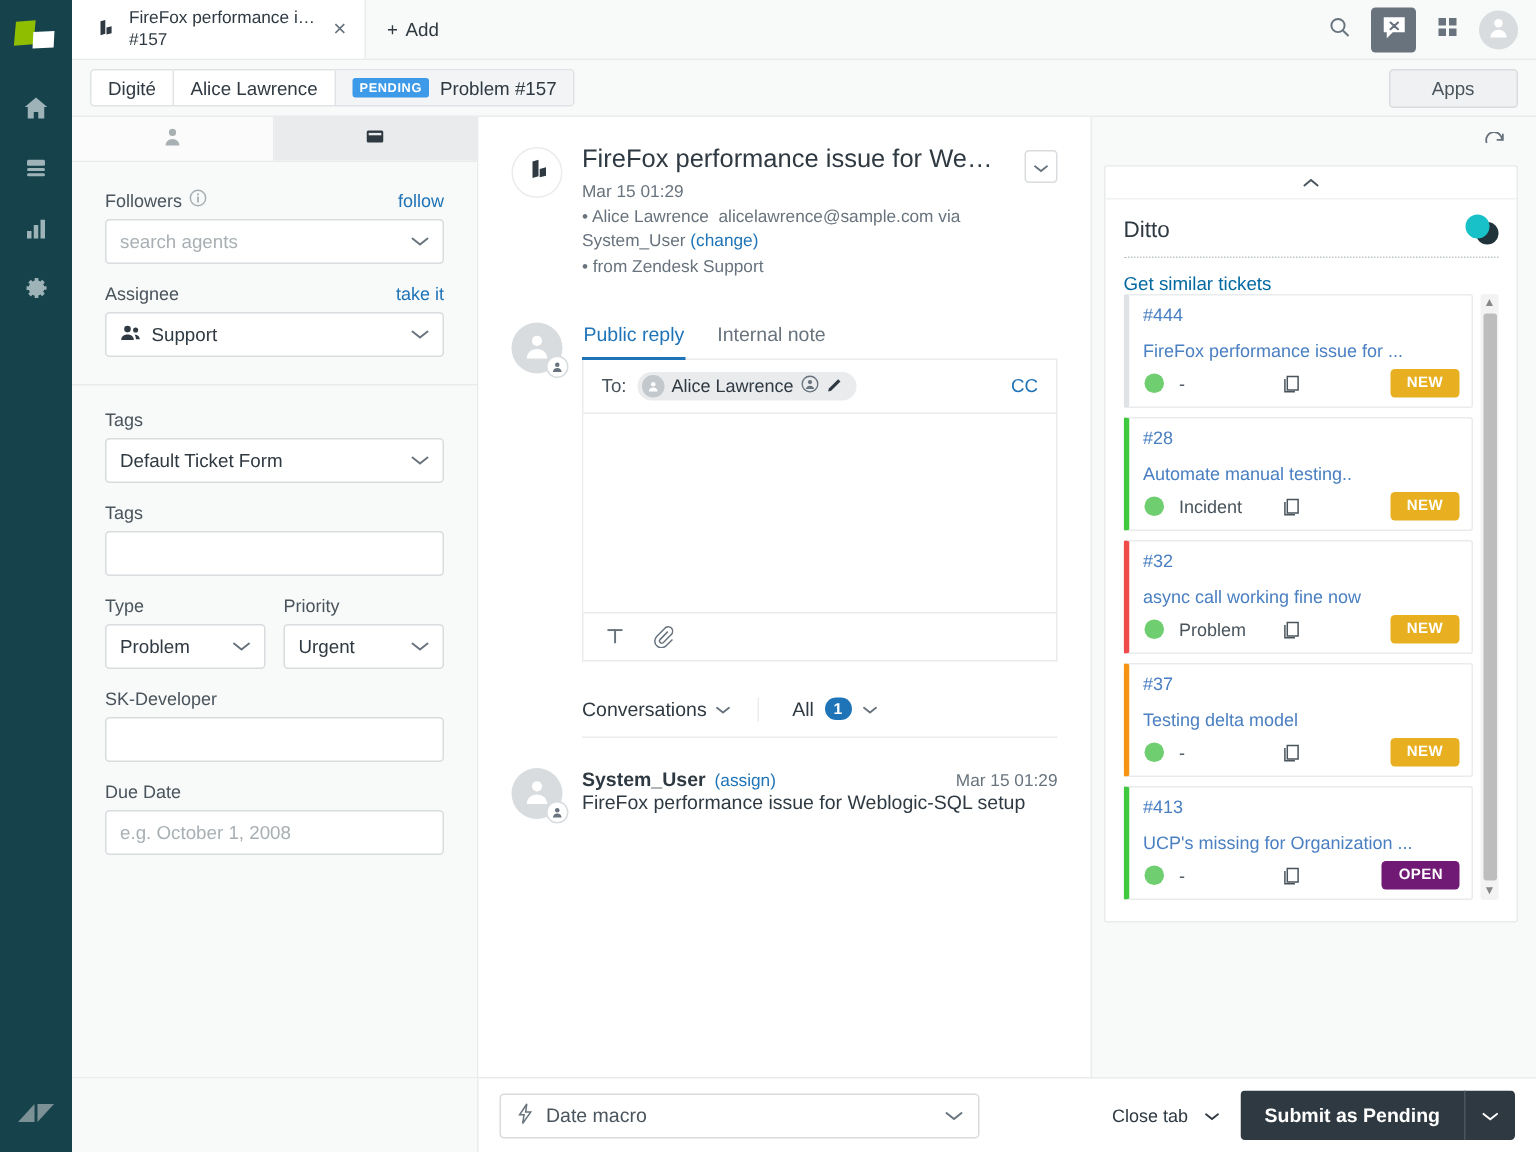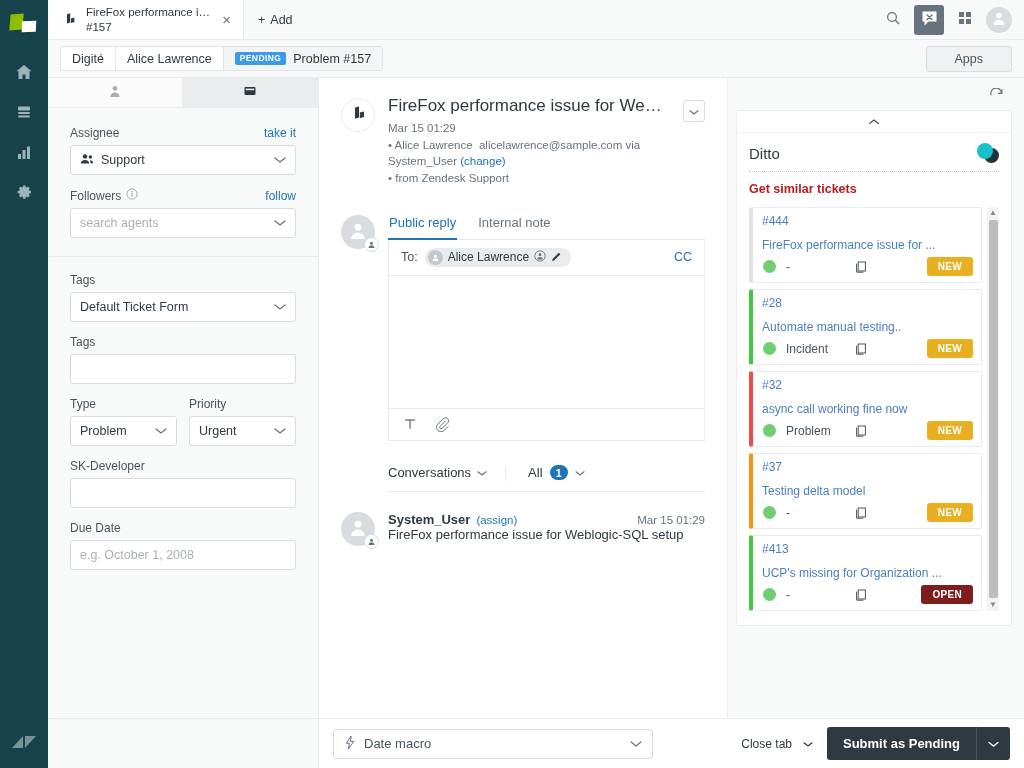--- a/index.html
+++ b/index.html
@@ -247,21 +247,21 @@
     margin-left: auto; width: 22px; height: 20px; position: relative;
   }
   .ditto-logo .c1 {
     position: absolute; right: 0; bottom: 0; width: 15px; height: 15px;
     border-radius: 50%; background: #21333a;
   }
   .ditto-logo .c2 {
     position: absolute; left: 0; top: 0; width: 16px; height: 16px;
     border-radius: 50%; background: #18c1c8;
   }
-  .sim-link { font-size: 12.5px; color: #b91c1c; cursor: pointer; margin-bottom: 11px; display: block; font-weight: bold; }
+  .sim-link { font-size: 12.5px; color: #0369a1; cursor: pointer; margin-bottom: 0; display: block; }
   .cards-wrap { display: flex; gap: 5px; }
   .cards { flex: 1; min-width: 0; display: flex; flex-direction: column; gap: 6px; }
   .tcard {
     border: 1px solid #e9ebed; border-left-width: 4px; border-radius: 2px;
     background: #fff; padding: 6px 8px 6px 9px; cursor: pointer;
   }
   .tc-row1 { display: flex; gap: 10px; flex-direction: column; }
   .tc-id { font-size: 12px; color: #4a7fc1; width: 32px; flex-shrink: 0; }
   .tc-subj {
     font-size: 12px; color: #4a7fc1; white-space: nowrap; overflow: hidden;
@@ -455,55 +455,55 @@
                 <rect x="2.8" y="4.6" width="8.4" height="1.6" fill="#e9ebed"></rect>
               </svg>
             </span>
           </div>
         </div>
 
         <div class="prop-scroll">
 
           <div class="field">
             <div class="flabel">
+              <span>Followers</span>
+              <span>
+                <svg width="12" height="12" viewBox="0 0 12 12">
+                  <circle cx="6" cy="6" r="5.1" fill="none" stroke="#a9b0b4" stroke-width="1"></circle>
+                  <rect x="5.4" y="5" width="1.2" height="4" fill="#a9b0b4"></rect>
+                  <rect x="5.4" y="2.9" width="1.2" height="1.3" fill="#a9b0b4"></rect>
+                </svg>
+              </span>
+              <span class="right">follow</span>
+            </div>
+            <div class="ctrl placeholder">
+              <span>search agents</span>
+              <span class="chev">
+                <svg width="12" height="8" viewBox="0 0 12 8">
+                    <path d="M1 2l5 4 5-4" fill="none" stroke="#68737d" stroke-width="1.3" stroke-linecap="round"></path>
+                  </svg>
+              </span>
+            </div>
+          </div>
+
+          <div class="field">
+            <div class="flabel">
               <span>Assignee</span>
               <span class="right">take it</span>
             </div>
             <div class="ctrl">
               <span>
                 <svg width="14" height="12" viewBox="0 0 14 12">
                   <circle cx="5" cy="3.4" r="2.2" fill="#2f3941"></circle>
                   <circle cx="10.4" cy="4" r="1.7" fill="#2f3941"></circle>
                   <path d="M.8 10.6c0-2.2 1.8-3.6 4.2-3.6s4.2 1.4 4.2 3.6z" fill="#2f3941"></path>
                   <path d="M9.8 7.2c2 0 3.4 1.2 3.4 3h-2.6c0-1.2-.3-2.2-.8-3z" fill="#2f3941"></path>
                 </svg>
               </span>
               <span>Support</span>
-              <span class="chev">
-                <svg width="12" height="8" viewBox="0 0 12 8">
-                    <path d="M1 2l5 4 5-4" fill="none" stroke="#68737d" stroke-width="1.3" stroke-linecap="round"></path>
-                  </svg>
-              </span>
-            </div>
-          </div>
-
-          <div class="field">
-            <div class="flabel">
-              <span>Followers</span>
-              <span>
-                <svg width="12" height="12" viewBox="0 0 12 12">
-                  <circle cx="6" cy="6" r="5.1" fill="none" stroke="#a9b0b4" stroke-width="1"></circle>
-                  <rect x="5.4" y="5" width="1.2" height="4" fill="#a9b0b4"></rect>
-                  <rect x="5.4" y="2.9" width="1.2" height="1.3" fill="#a9b0b4"></rect>
-                </svg>
-              </span>
-              <span class="right">follow</span>
-            </div>
-            <div class="ctrl placeholder">
-              <span>search agents</span>
               <span class="chev">
                 <svg width="12" height="8" viewBox="0 0 12 8">
                     <path d="M1 2l5 4 5-4" fill="none" stroke="#68737d" stroke-width="1.3" stroke-linecap="round"></path>
                   </svg>
               </span>
             </div>
           </div>
 
           <div class="divider"></div>
 
@@ -839,21 +839,21 @@
                   </div>
                   <div class="tc-row2">
                     <span class="tc-dot"></span>
                     <span class="tc-type">-</span>
                     <span class="tc-copy">
                       <svg width="14" height="14" viewBox="0 0 14 14">
                         <rect x="4.2" y="2" width="7.2" height="9" fill="none" stroke="#49545c" stroke-width="1"></rect>
                         <path d="M9.3 12.2H2.6V3.6" fill="none" stroke="#49545c" stroke-width="1"></path>
                       </svg>
                     </span>
-                    <span class="tc-status" style="background:#7f1d1d">OPEN</span>
+                    <span class="tc-status" style="background:#701a75">OPEN</span>
                   </div>
                 </div>
 
               </div>
 
               <div class="scrolltrack">
                 <span class="st-arrow">▲</span>
                 <span class="st-thumb"></span>
                 <span class="st-arrow">▼</span>
               </div>

